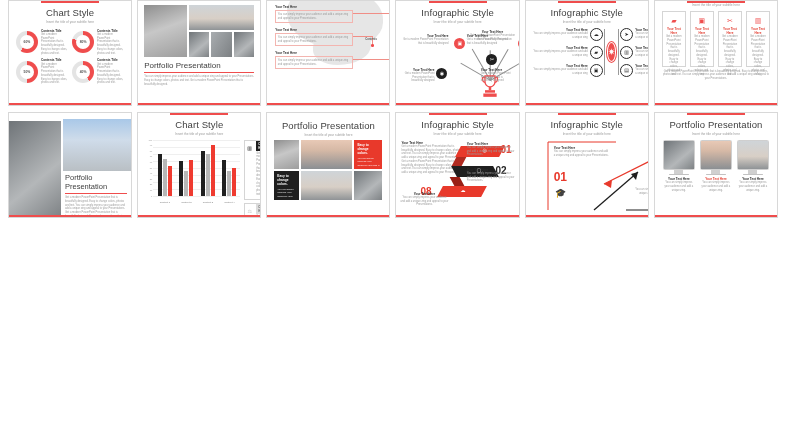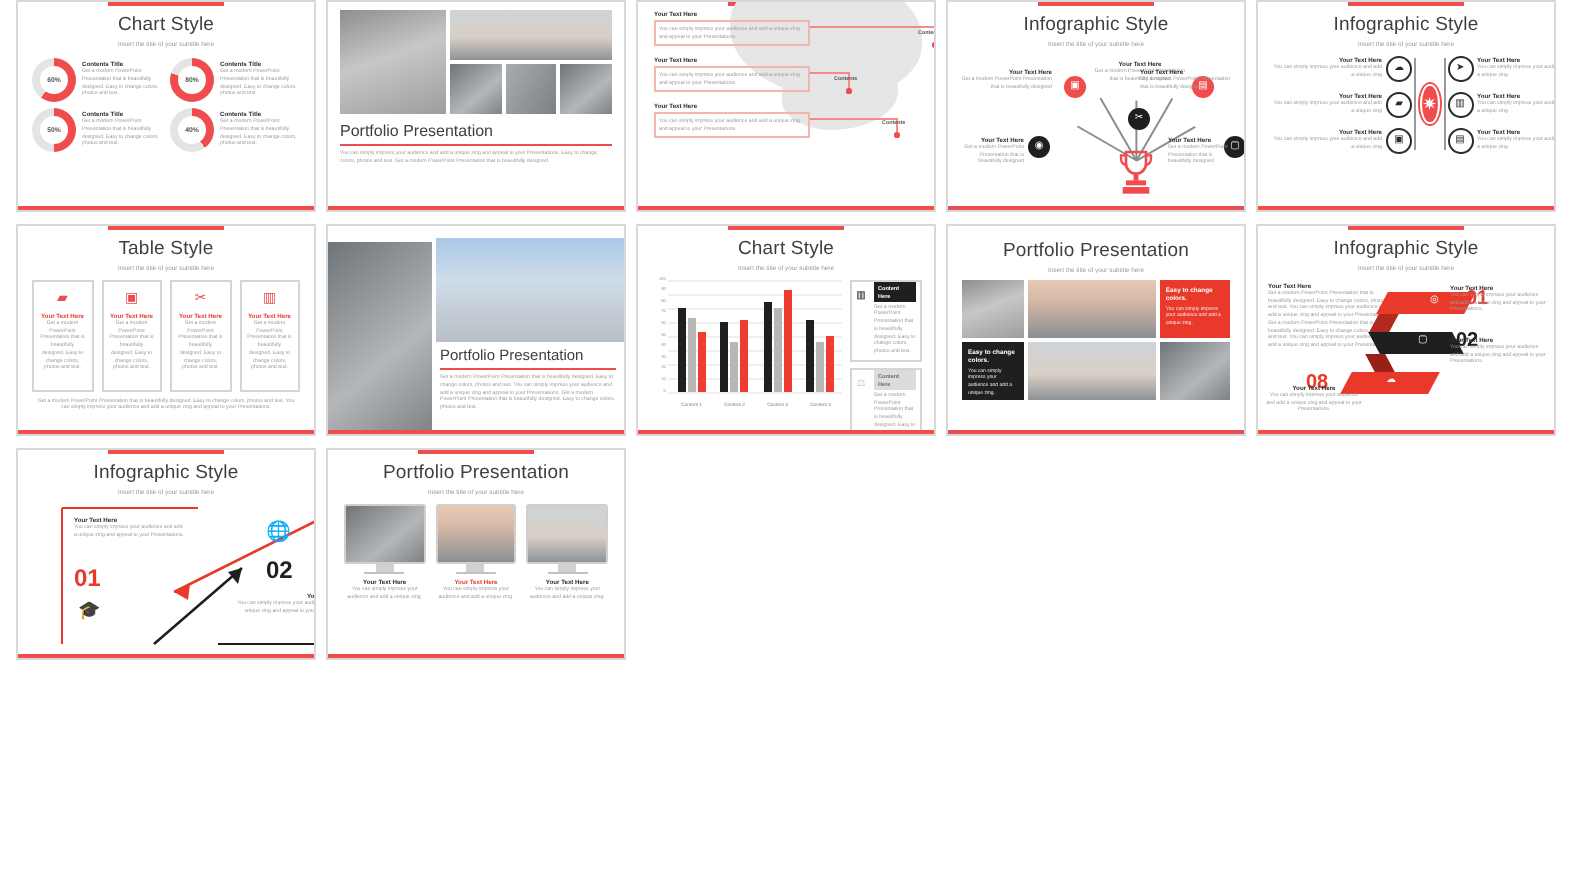--- a/index.html
+++ b/index.html
@@ -14,21 +14,21 @@
     margin:12px 6px 10px 6px;height:52px;background:#ef4d4d;
     display:flex;align-items:center;justify-content:center;
   }
   .banner-text{
     color:#ffffff;font-size:29px;font-weight:700;letter-spacing:.3px;
     white-space:nowrap;
   }
 
   
   .grid{
-    display:grid;grid-template-columns:repeat(5,1fr);
+    display:grid;grid-template-columns:repeat(6,1fr);
     grid-template-rows:repeat(3,106px);
     gap:6px 5px;padding:0 2px;
   }
   .slide{
     position:relative;background:#ffffff;border:1px solid #d8d8d8;
     box-sizing:border-box;overflow:hidden;
   }
   .slide .accent-top{
     position:absolute;top:0;left:50%;transform:translateX(-50%);
     width:58px;height:2px;background:#ef4d4d;
@@ -370,21 +370,20 @@
               <div class="tiny">You can simply impress your audience and add a unique zing</div>
             </div>
           </div>
         </div>
       </div>
       <div class="accent-bottom"></div>
     </div>
 
     <div class="slide">
       <div class="accent-top"></div>
-      <div class="s-title">Table Style</div>
       <div class="s-sub">Insert the title of your subtitle here</div>
       <div class="tcols">
         <div class="tcol">
           <div class="ticon">▰</div>
           <div class="tiny-hr">Your Text Here</div>
           <div class="tiny">Get a modern PowerPoint Presentation that is beautifully designed. Easy to change colors, photos and text.</div>
         </div>
         <div class="tcol">
           <div class="ticon">▣</div>
           <div class="tiny-hr">Your Text Here</div>

